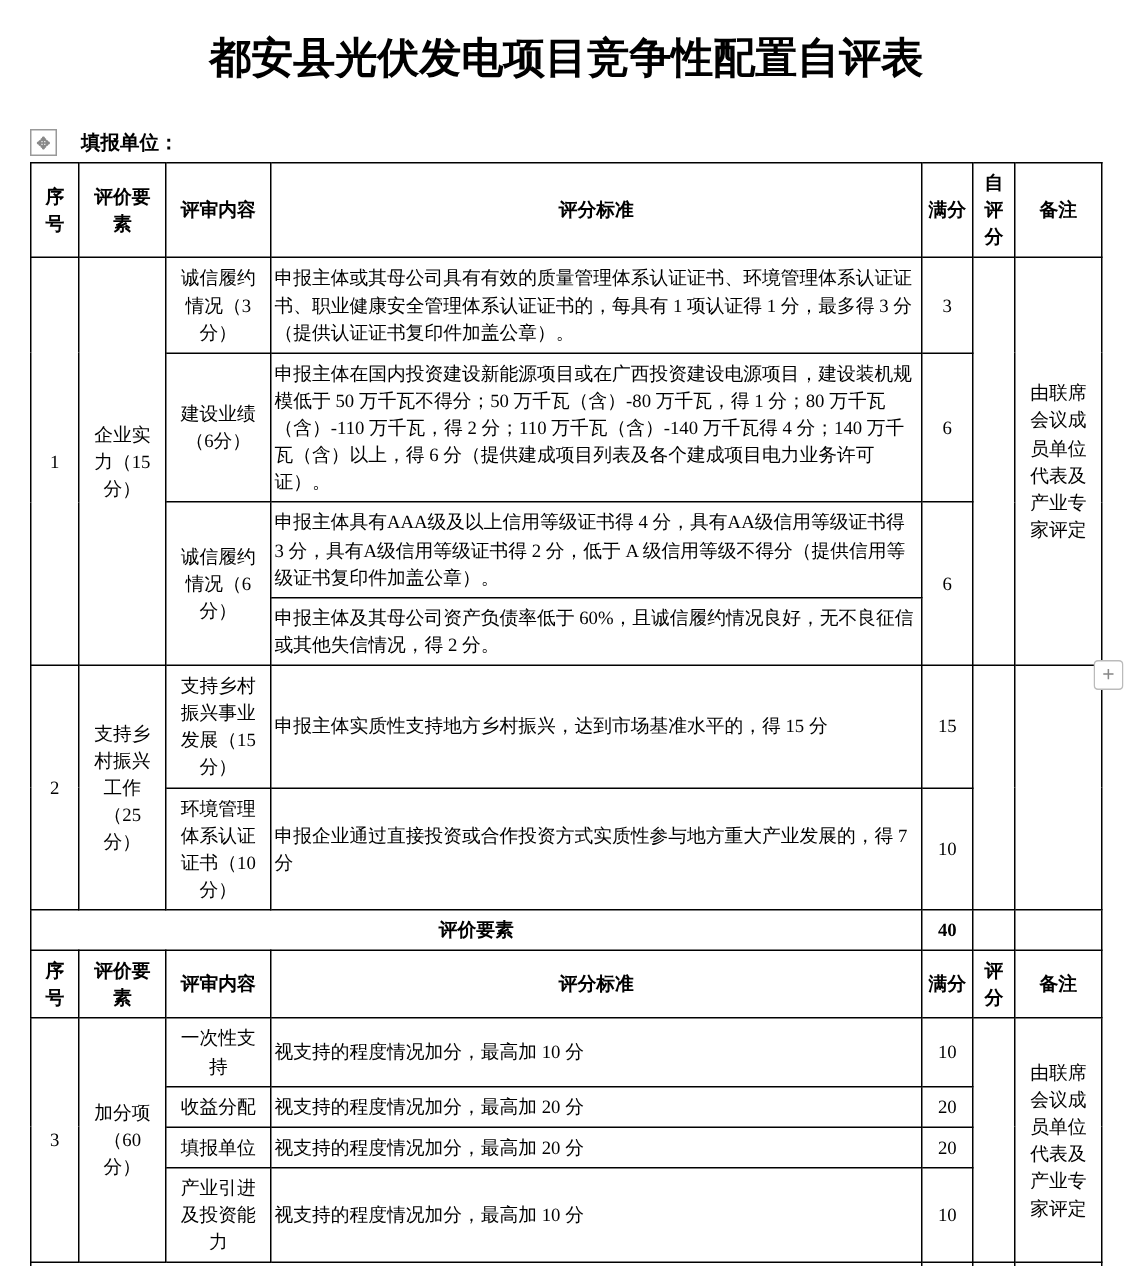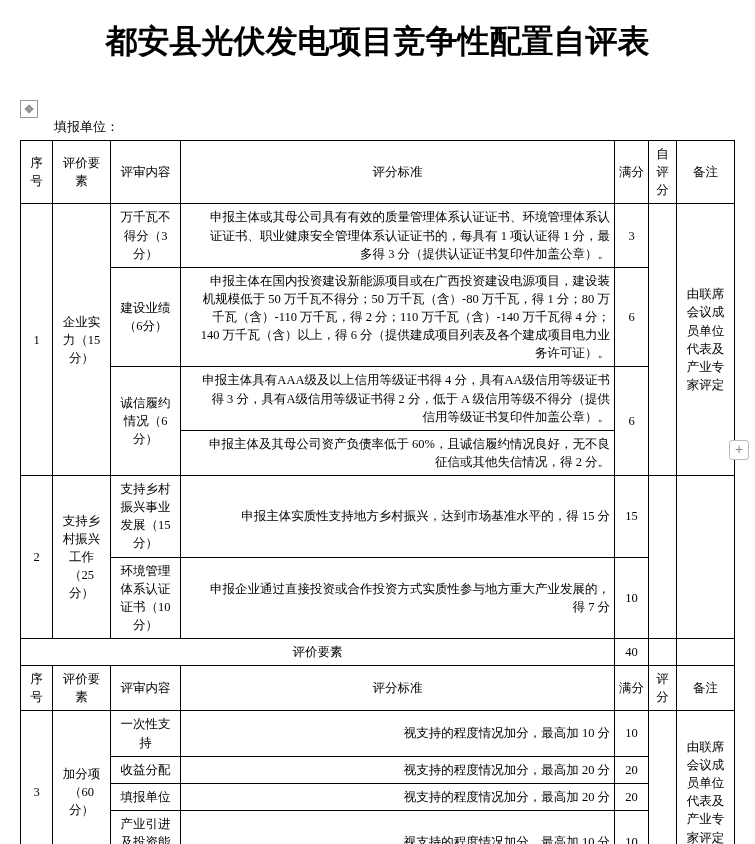--- a/index.html
+++ b/index.html
@@ -7,23 +7,23 @@
       padding: 20px;
       font-family: "SimSun", "宋体", serif;
       font-size: 13px;
       background: #fff;
       color: #000;
       width: 755px;
       box-sizing: border-box;
     }
     .page-title {
       text-align: center;
-      font-size: 32px;
+      font-size: 28px;
       font-weight: bold;
-      margin-bottom: 18px;
+      margin-bottom: 28px;
       font-family: "SimHei", "黑体", sans-serif;
     }
     .filler-row {
       display: flex;
       align-items: center;
       margin-bottom: 4px;
       font-weight: bold;
     }
     .move-icon {
       width: 16px;
@@ -45,27 +45,26 @@
     th, td {
       border: 1px solid #000;
       padding: 4px 4px;
       vertical-align: middle;
       text-align: center;
       word-wrap: break-word;
       font-size: 12.5px;
       line-height: 1.45;
     }
     td.left {
-      text-align: right;
-      padding-left: 19px;
+      text-align: left;
+      padding-left: 2px;
       padding-right: 4px;
     }
     .bold {
-      font-weight: normal;
-      margin-top: 36px;
+      font-weight: bold;
     }
     col.c-seq   { width: 32px; }
     col.c-factor{ width: 58px; }
     col.c-item  { width: 70px; }
     col.c-crit  { width: auto; }
     col.c-full  { width: 34px; }
     col.c-self  { width: 28px; }
     col.c-note  { width: 58px; }
     .plus-btn {
       position: fixed;
@@ -111,21 +110,21 @@
     <th class="bold">评审内容</th>
     <th class="bold">评分标准</th>
     <th class="bold">满分</th>
     <th class="bold">自评分</th>
     <th class="bold">备注</th>
   </tr>
 
   <tr>
     <td rowspan="4">1</td>
     <td rowspan="4">企业实力（15分）</td>
-    <td>万千瓦不得分（3分）</td>
+    <td>诚信履约情况（3分）</td>
     <td class="left">申报主体或其母公司具有有效的质量管理体系认证证书、环境管理体系认证证书、职业健康安全管理体系认证证书的，每具有 1 项认证得 1 分，最多得 3 分（提供认证证书复印件加盖公章）。</td>
     <td>3</td>
     <td rowspan="4"></td>
     <td rowspan="4">由联席会议成员单位代表及产业专家评定</td>
   </tr>
   <tr>
     <td>建设业绩（6分）</td>
     <td class="left">申报主体在国内投资建设新能源项目或在广西投资建设电源项目，建设装机规模低于 50 万千瓦不得分；50 万千瓦（含）-80 万千瓦，得 1 分；80 万千瓦（含）-110 万千瓦，得 2 分；110 万千瓦（含）-140 万千瓦得 4 分；140 万千瓦（含）以上，得 6 分（提供建成项目列表及各个建成项目电力业务许可证）。</td>
     <td>6</td>
   </tr>

